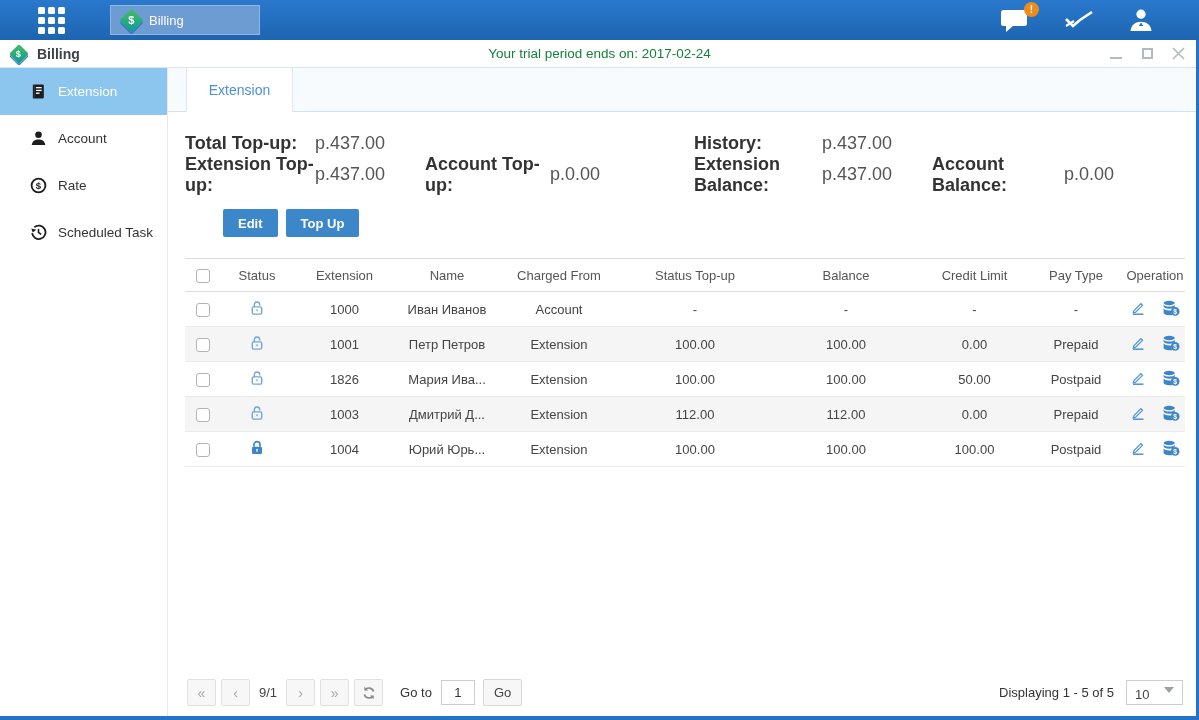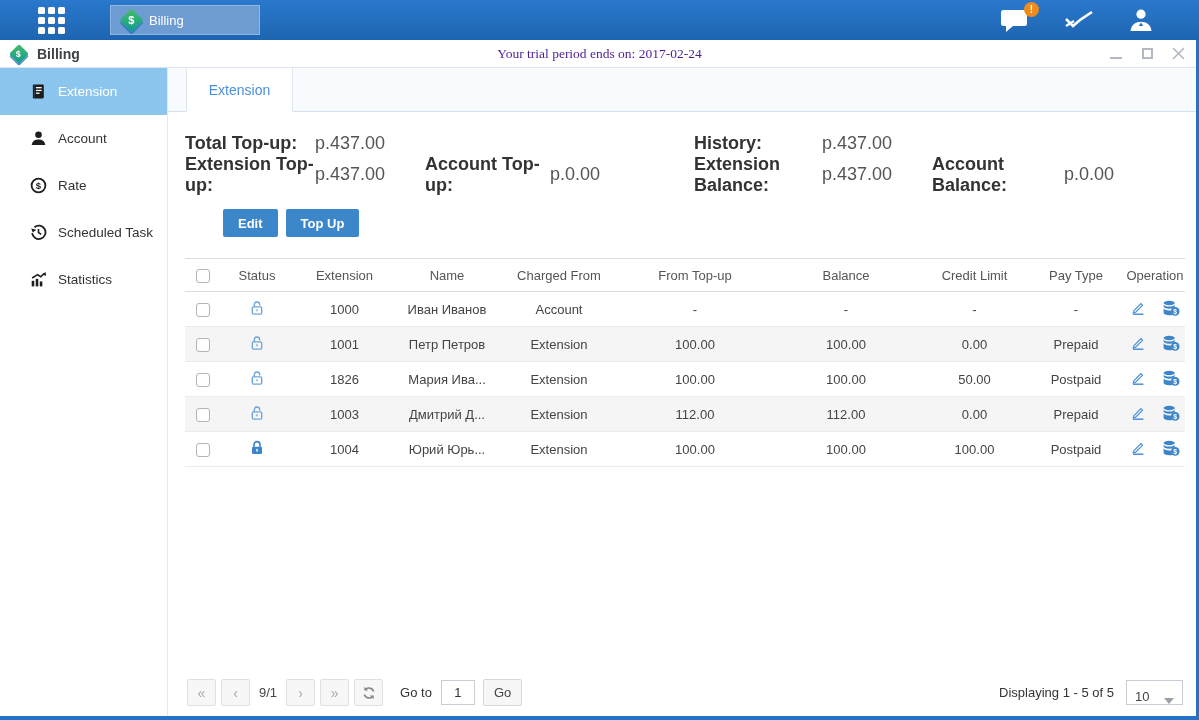--- a/index.html
+++ b/index.html
@@ -15,21 +15,21 @@
   .diamond i { transform:rotate(-45deg); font-style:normal; color:#fff; font-weight:bold; font-size:11px; line-height:1; }
   .top-icons { margin-left:auto; margin-right:45px; display:flex; align-items:center; gap:34px; }
   .top-icon { position:relative; cursor:pointer; display:flex; align-items:center; }
   .badge { position:absolute; top:-7px; right:-9px; width:15px; height:15px; background:#ef8b1b; border-radius:50%; color:#fff; font-size:10px; font-weight:bold; display:flex; align-items:center; justify-content:center; }
 
   
   .titlebar { height:28px; background:#fff; border-bottom:1px solid #dbe4ee; display:flex; align-items:center; position:relative; }
   .titlebar .diamond { width:14px; height:14px; margin-left:12px; }
   .titlebar .diamond i { font-size:9px; }
   .win-title { margin-left:11px; font-size:14px; font-weight:bold; color:#3e4347; }
-  .trial { position:absolute; left:0; right:0; text-align:center; color:#4c1d95; font-size:13.5px; pointer-events:none;font-family:Liberation Serif, serif; }
+  .trial { position:absolute; left:0; right:0; text-align:center; color:#15803d; font-size:13.5px; pointer-events:none; }
   .win-controls { margin-left:auto; margin-right:14px; display:flex; align-items:center; gap:17px; z-index:2; }
   .wc { width:14px; height:14px; display:flex; align-items:center; justify-content:center; cursor:pointer; }
   .wc-min { width:12px; height:2px; background:#b3b9c0; margin-top:8px; }
   .wc-max { width:11px; height:11px; border:2px solid #b3b9c0; }
 
   
   .app-body { display:flex; height:652px; }
   .sidebar { width:168px; border-right:1px solid #e4e9ef; background:#fff; }
   .side-item { height:47px; display:flex; align-items:center; padding-left:30px; gap:11px; font-size:13.5px; color:#333; cursor:pointer; }
   .side-item svg { width:17px; height:17px; color:#1d1d1d; flex:0 0 auto; }
@@ -69,21 +69,21 @@
   .op-icons svg { cursor:pointer; }
 
   
   .pagebar { margin-top:auto; display:flex; align-items:center; padding:0 2px 14px 2px; font-size:13px; color:#333; }
   .pg-btn { width:29px; height:27px; background:#f7f7f7; border:1px solid #e0e0e0; border-radius:2px; color:#a8a8a8; font-size:14px; display:flex; align-items:center; justify-content:center; cursor:pointer; margin-right:5px; }
   .pg-ind { margin:0 9px 0 4px; color:#444; }
   .goto-label { margin:0 9px 0 12px; }
   .goto-input { width:34px; height:25px; border:1px solid #c9ced6; text-align:center; font-size:13px; font-family:inherit; color:#333; }
   .go-btn { height:27px; padding:0 10px; margin-left:8px; background:#f7f7f7; border:1px solid #d7d7d7; border-radius:2px; font-size:13px; color:#444; cursor:pointer; font-family:inherit; }
   .pg-right { margin-left:auto; display:flex; align-items:center; gap:12px; }
-  .size-select { width:57px; height:25px; border:1px solid #c9ced6; display:flex; align-items:flex-end; padding:0 8px; justify-content:space-between; cursor:pointer; color:#444; background:#fff; }
+  .size-select { width:57px; height:25px; border:1px solid #c9ced6; display:flex; align-items:flex-start; padding:6px 8px; justify-content:space-between; cursor:pointer; color:#444; background:#fff; }
   .caret { width:0; height:0; border-left:5px solid transparent; border-right:5px solid transparent; border-top:6px solid #9aa0a6; }
 
   
   .edge-right { position:absolute; top:40px; right:0; bottom:0; width:3px; background:#2373c8; }
   .edge-bottom { position:absolute; left:0; right:0; bottom:0; height:4px; background:#2373c8; }
 </style>
 </head>
 <body>
 
 <div class="screen">
@@ -186,32 +186,20 @@
         <div class="side-item">
           <span style="display: flex;">
             <svg viewBox="0 0 16 16" width="17" height="17">
               <path d="M4.2 3A6.3 6.3 0 1 1 2 8.6" fill="none" stroke="currentColor" stroke-width="1.7"></path>
               <path d="M1.2 4.2 L2.6 8 L6 5.5 Z" fill="currentColor"></path>
               <path d="M8 4.6 V8 l2.6 1.7" fill="none" stroke="currentColor" stroke-width="1.5"></path>
             </svg>
           </span>
           <span>Scheduled Task</span>
         </div>
-        <div class="side-item">
-          <span style="display: flex;">
-            <svg viewBox="0 0 16 16" width="17" height="17">
-              <rect x="1.6" y="9.2" width="2.4" height="5.3" fill="currentColor"></rect>
-              <rect x="5.4" y="7.4" width="2.4" height="7.1" fill="currentColor"></rect>
-              <rect x="9.2" y="9.8" width="2.4" height="4.7" fill="currentColor"></rect>
-              <path d="M2 6.6 L7.2 3.4 L10 5.4 L13.6 2.2" fill="none" stroke="currentColor" stroke-width="1.5"></path>
-              <path d="M14.8 1 L15 4.6 L11.8 3 Z" fill="currentColor"></path>
-            </svg>
-          </span>
-          <span>Statistics</span>
-        </div>
       </nav>
 
     <main class="main">
       <div class="tabstrip">
         <div class="tab">
           <span>Extension</span>
         </div>
       </div>
 
       <div class="content">
@@ -260,21 +248,21 @@
               <col class="c-paytype">
               <col>
           </colgroup>
           <thead>
               <tr id="table-head-row">
                 <th><span class="checkbox"></span></th>
                 <th>Status</th>
                 <th>Extension</th>
                 <th>Name</th>
                 <th>Charged From</th>
-                <th>From Top-up</th>
+                <th>Status Top-up</th>
                 <th>Balance</th>
                 <th>Credit Limit</th>
                 <th>Pay Type</th>
                 <th>Operation</th>
               </tr>
             </thead>
           <tbody id="table-body">
               <tr>
                 <td><span class="checkbox"></span></td>
                 <td><span><svg width="16" height="16" viewBox="0 0 16 16">

